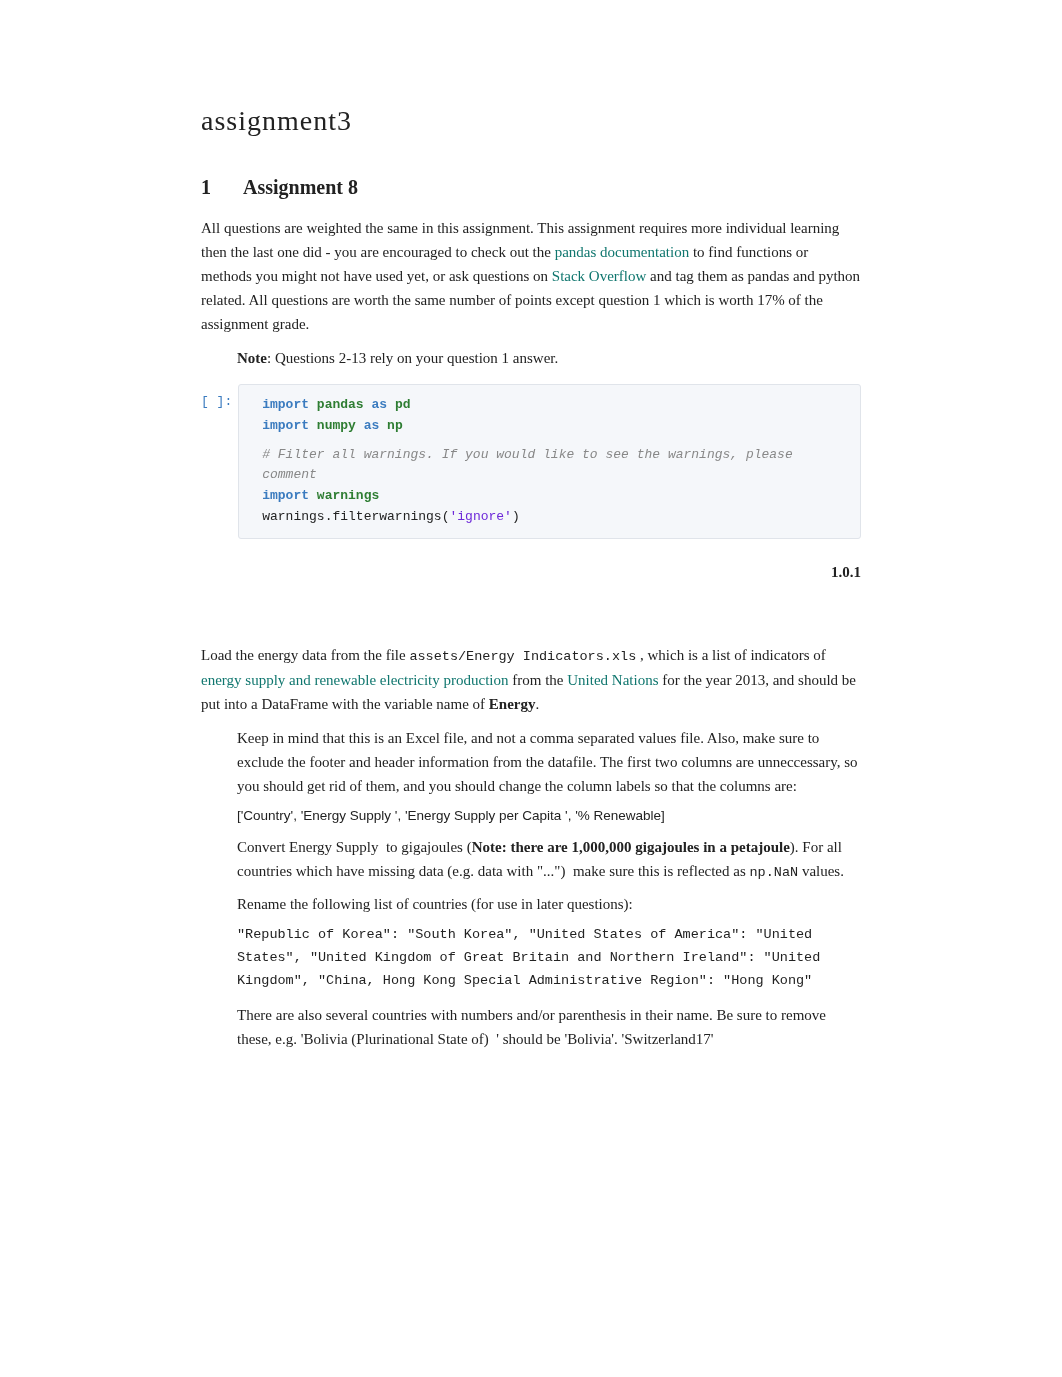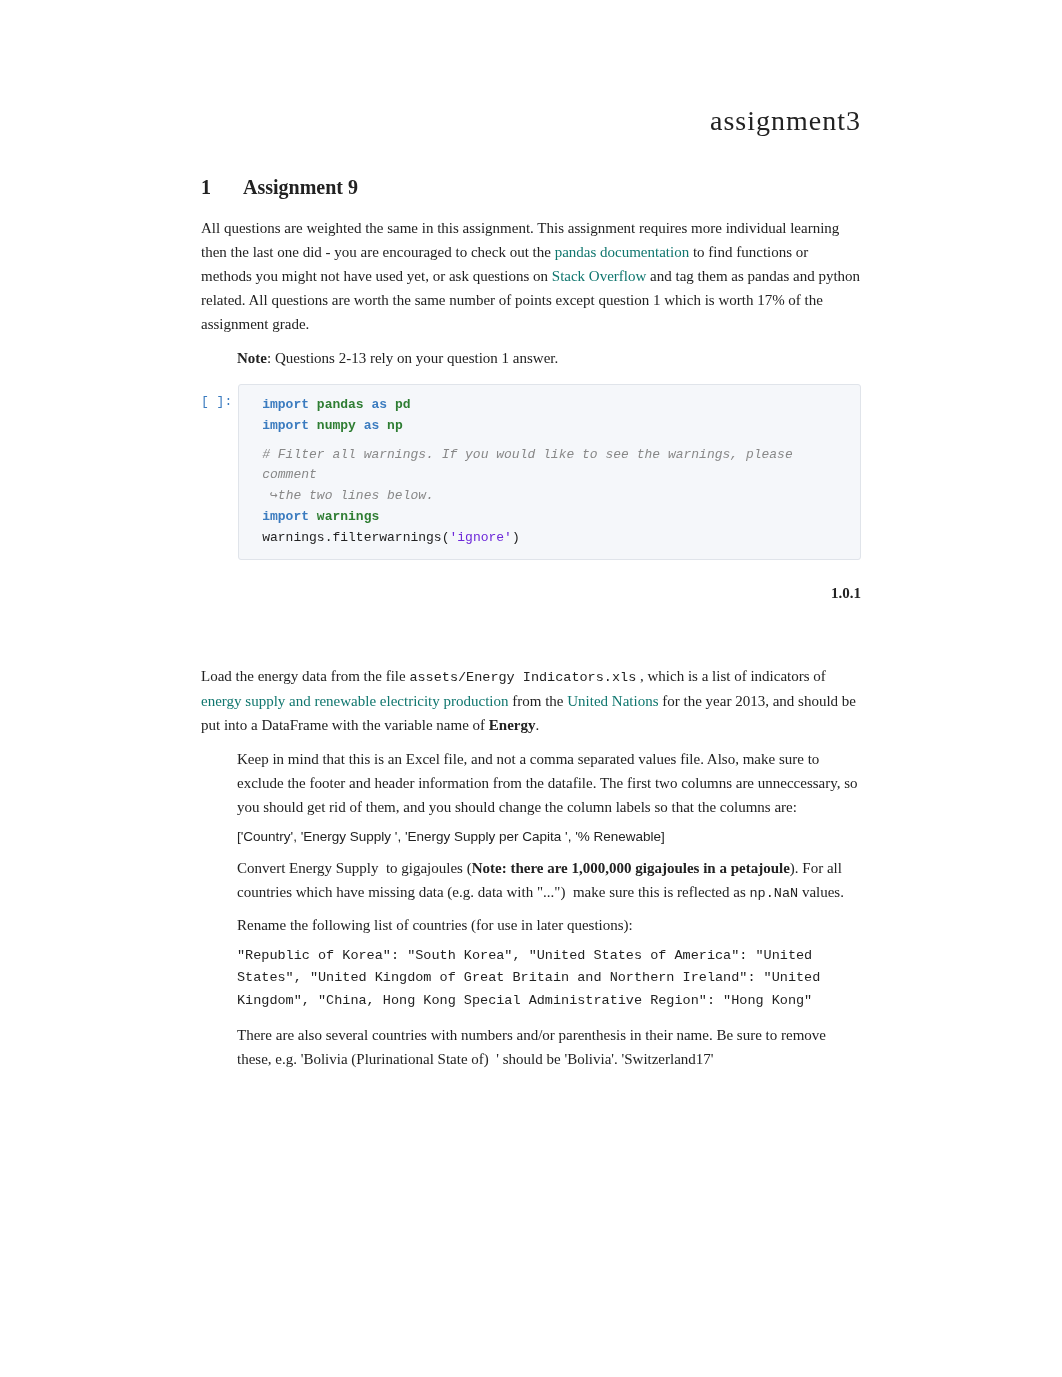--- a/index.html
+++ b/index.html
@@ -16,21 +16,21 @@
       line-height: 1.5;
     }
 
     .page {
       max-width: 820px;
       margin: 0 auto;
       padding: 60px 80px;
     }
 
     .title {
-      text-align: right;
+      text-align: left;
       font-size: 28px;
       font-weight: normal;
       letter-spacing: 1px;
       margin-bottom: 30px;
       margin-top: 40px;
     }
 
     .date {
       text-align: center;
       font-size: 15px;
@@ -126,39 +126,38 @@
 </head>
 <body>
 
 <div class="page">
 
   <h1 class="title">assignment3</h1>
 
 
   <div style="margin-top: 20px; margin-bottom: 14px; display: flex; align-items: baseline;">
     <span class="section-number bold" style="font-size:20px;">1</span>
-    <span style="font-size:20px; font-weight:bold; margin-left:16px;">Assignment 9</span>
+    <span style="font-size:20px; font-weight:bold; margin-left:16px;">Assignment 8</span>
   </div>
 
   <p class="body-text">
     <span>All questions are weighted the same in this assignment. This assignment requires more individual learning then the last one did - you are encouraged to check out the </span><a class="link" href="#">pandas documentation</a><span> to find functions or methods you might not have used yet, or ask questions on </span><a class="link" href="#">Stack Overflow</a><span> and tag them as pandas and python related. All questions are worth the same number of points except question 1 which is worth 17% of the assignment grade.</span>
   </p>
 
   <p class="indent">
     <span class="bold">Note</span><span>: Questions 2-13 rely on your question 1 answer.</span>
   </p>
 
   <div class="code-block-wrapper">
     <span class="code-label">[ ]:</span>
     <div class="code-block">
       <div><span class="kw">import</span> <span class="kw2">pandas</span> <span class="kw">as</span> <span class="kw2">pd</span></div>
       <div><span class="kw">import</span> <span class="kw2">numpy</span> <span class="kw">as</span> <span class="kw2">np</span></div>
       <div style="height:8px;"></div>
       <div><span class="comment"># Filter all warnings. If you would like to see the warnings, please comment</span></div>
-      <div><span class="comment">&nbsp;↪the two lines below.</span></div>
       <div><span class="kw">import</span> <span class="kw2">warnings</span></div>
       <div><span class="func">warnings</span>.<span class="func">filterwarnings</span>(<span class="string">'ignore'</span>)</div>
     </div>
   </div>
 
   <p class="subsection-title">1.0.1</p>
 
   <p class="body-text">
     <span>Load the energy data from the file </span><span class="inline-code">assets/Energy Indicators.xls</span><span> , which is a list of indicators of </span><a class="link" href="#">energy supply and renewable electricity production</a><span> from the </span><a class="link" href="#">United Nations</a><span> for the year 2013, and should be put into a DataFrame with the variable name of </span><span class="bold">Energy</span><span>.</span>
   </p>

